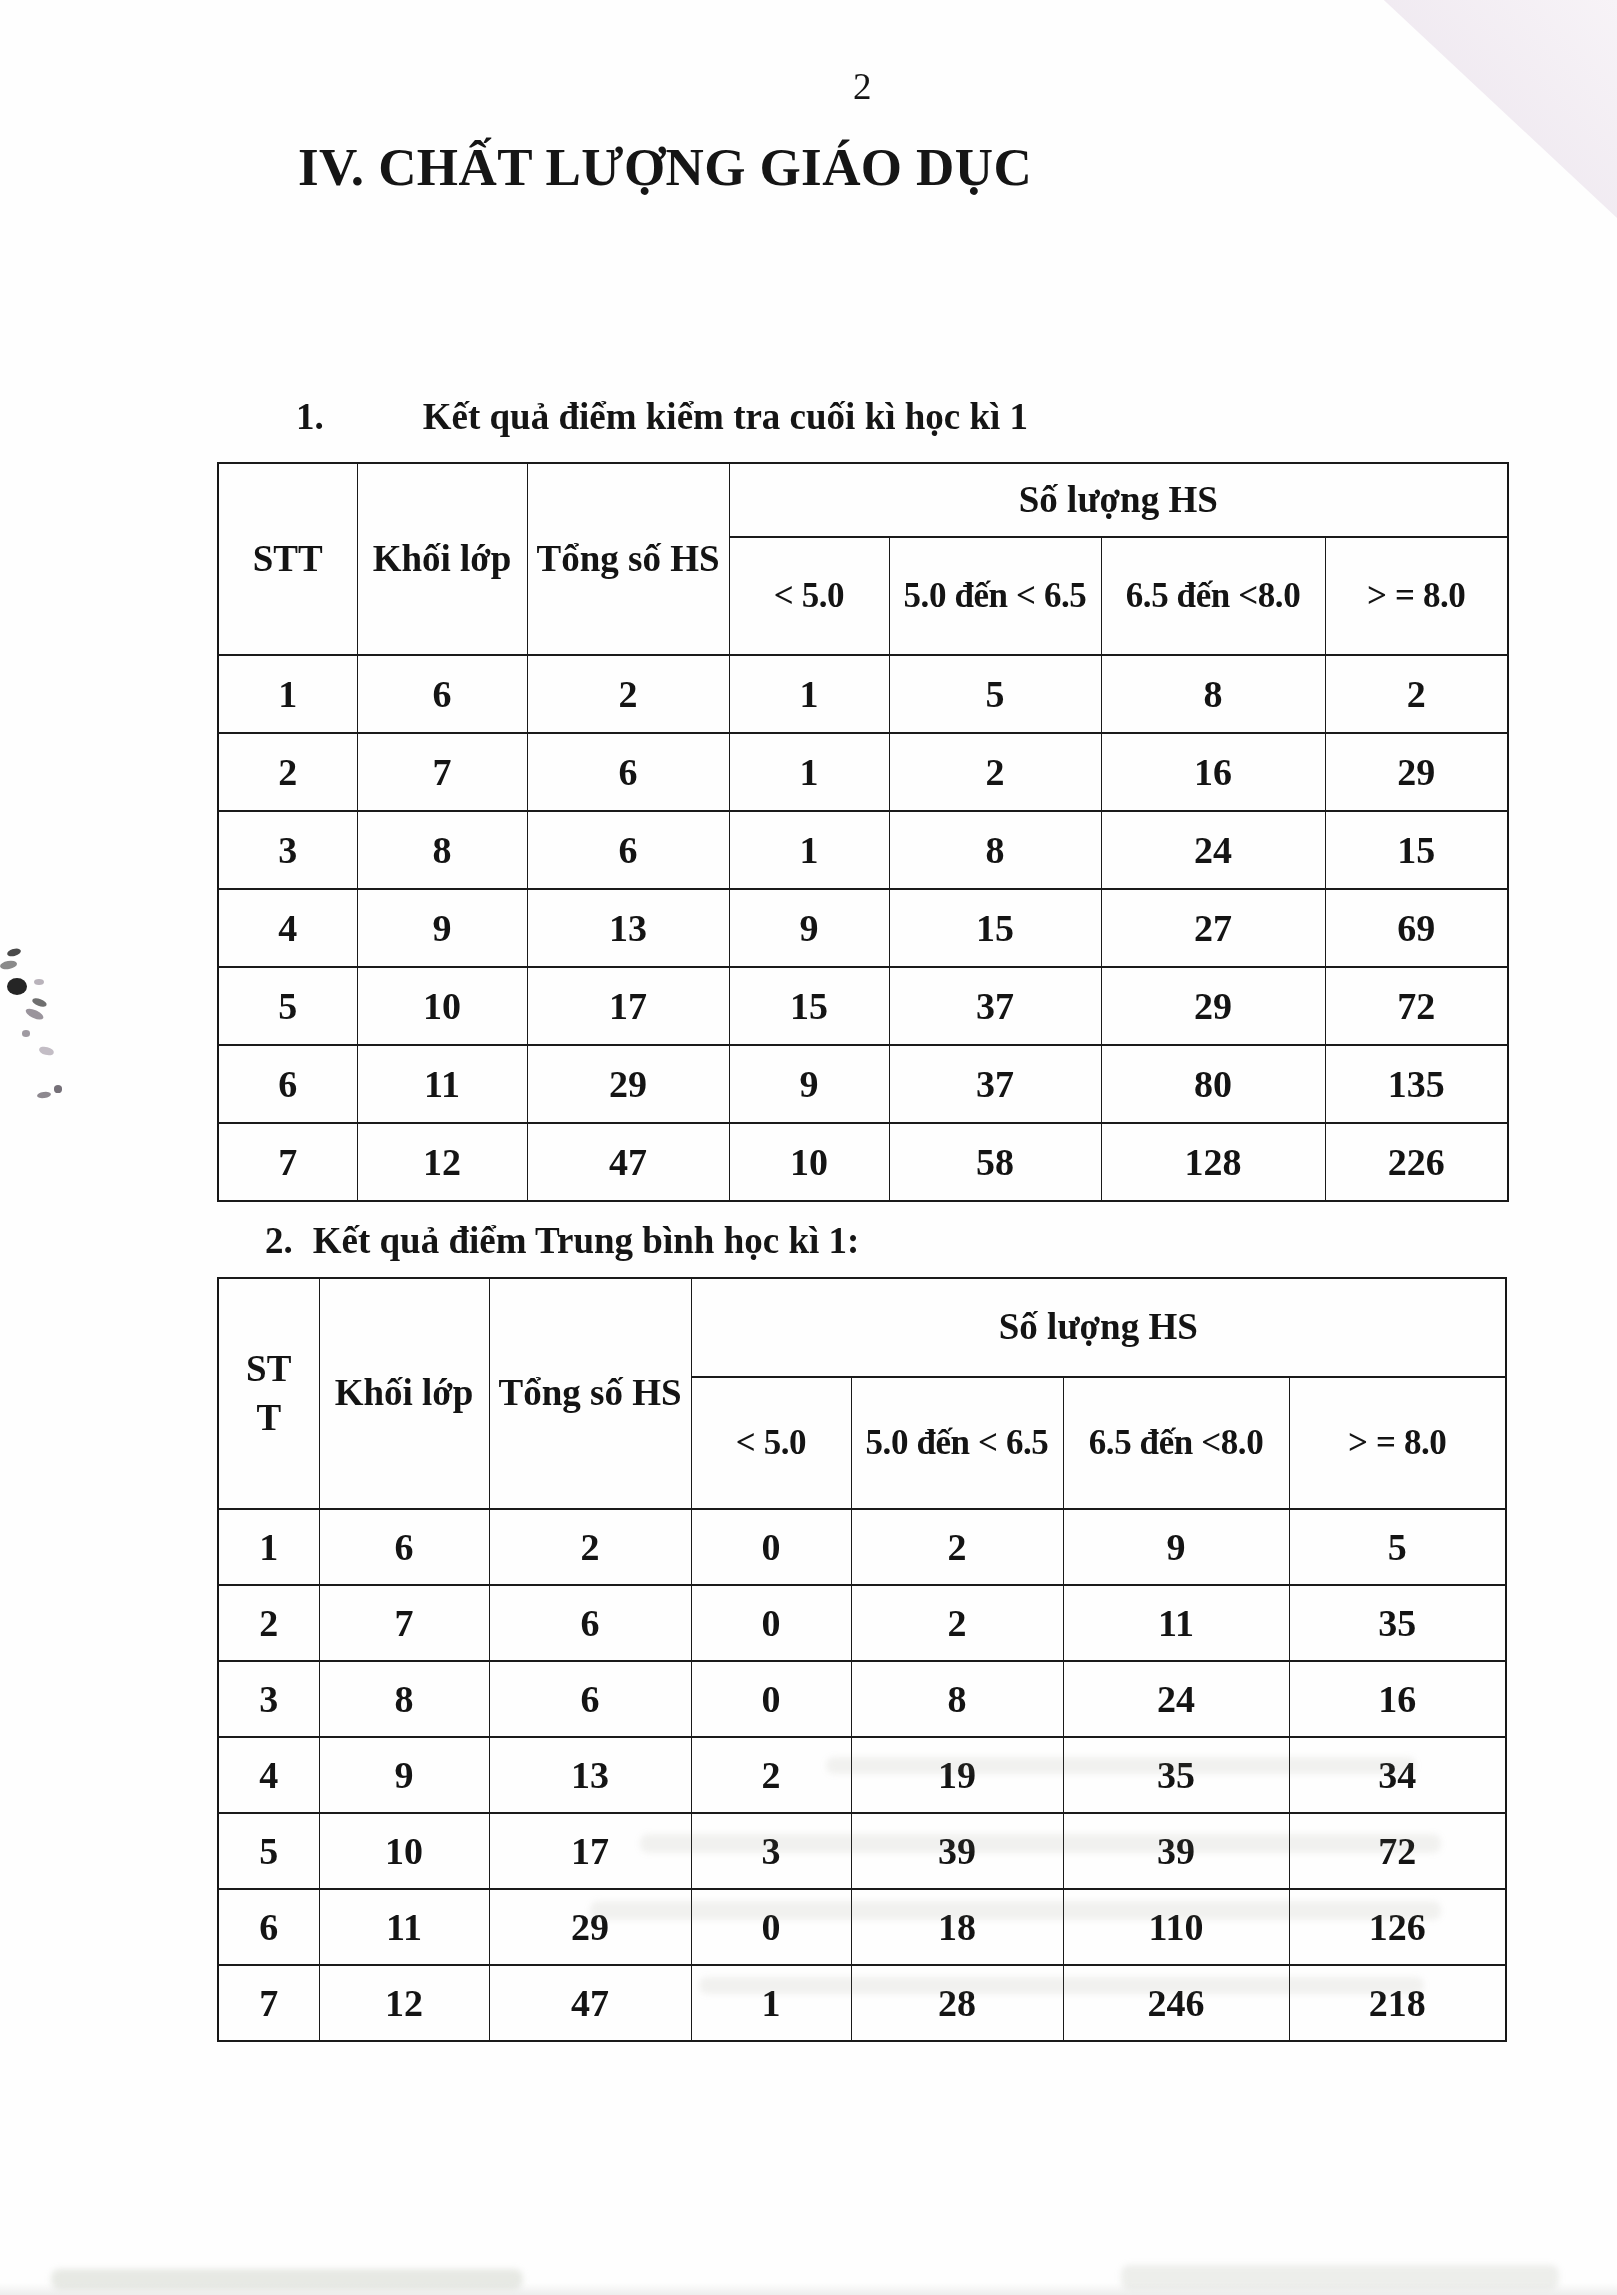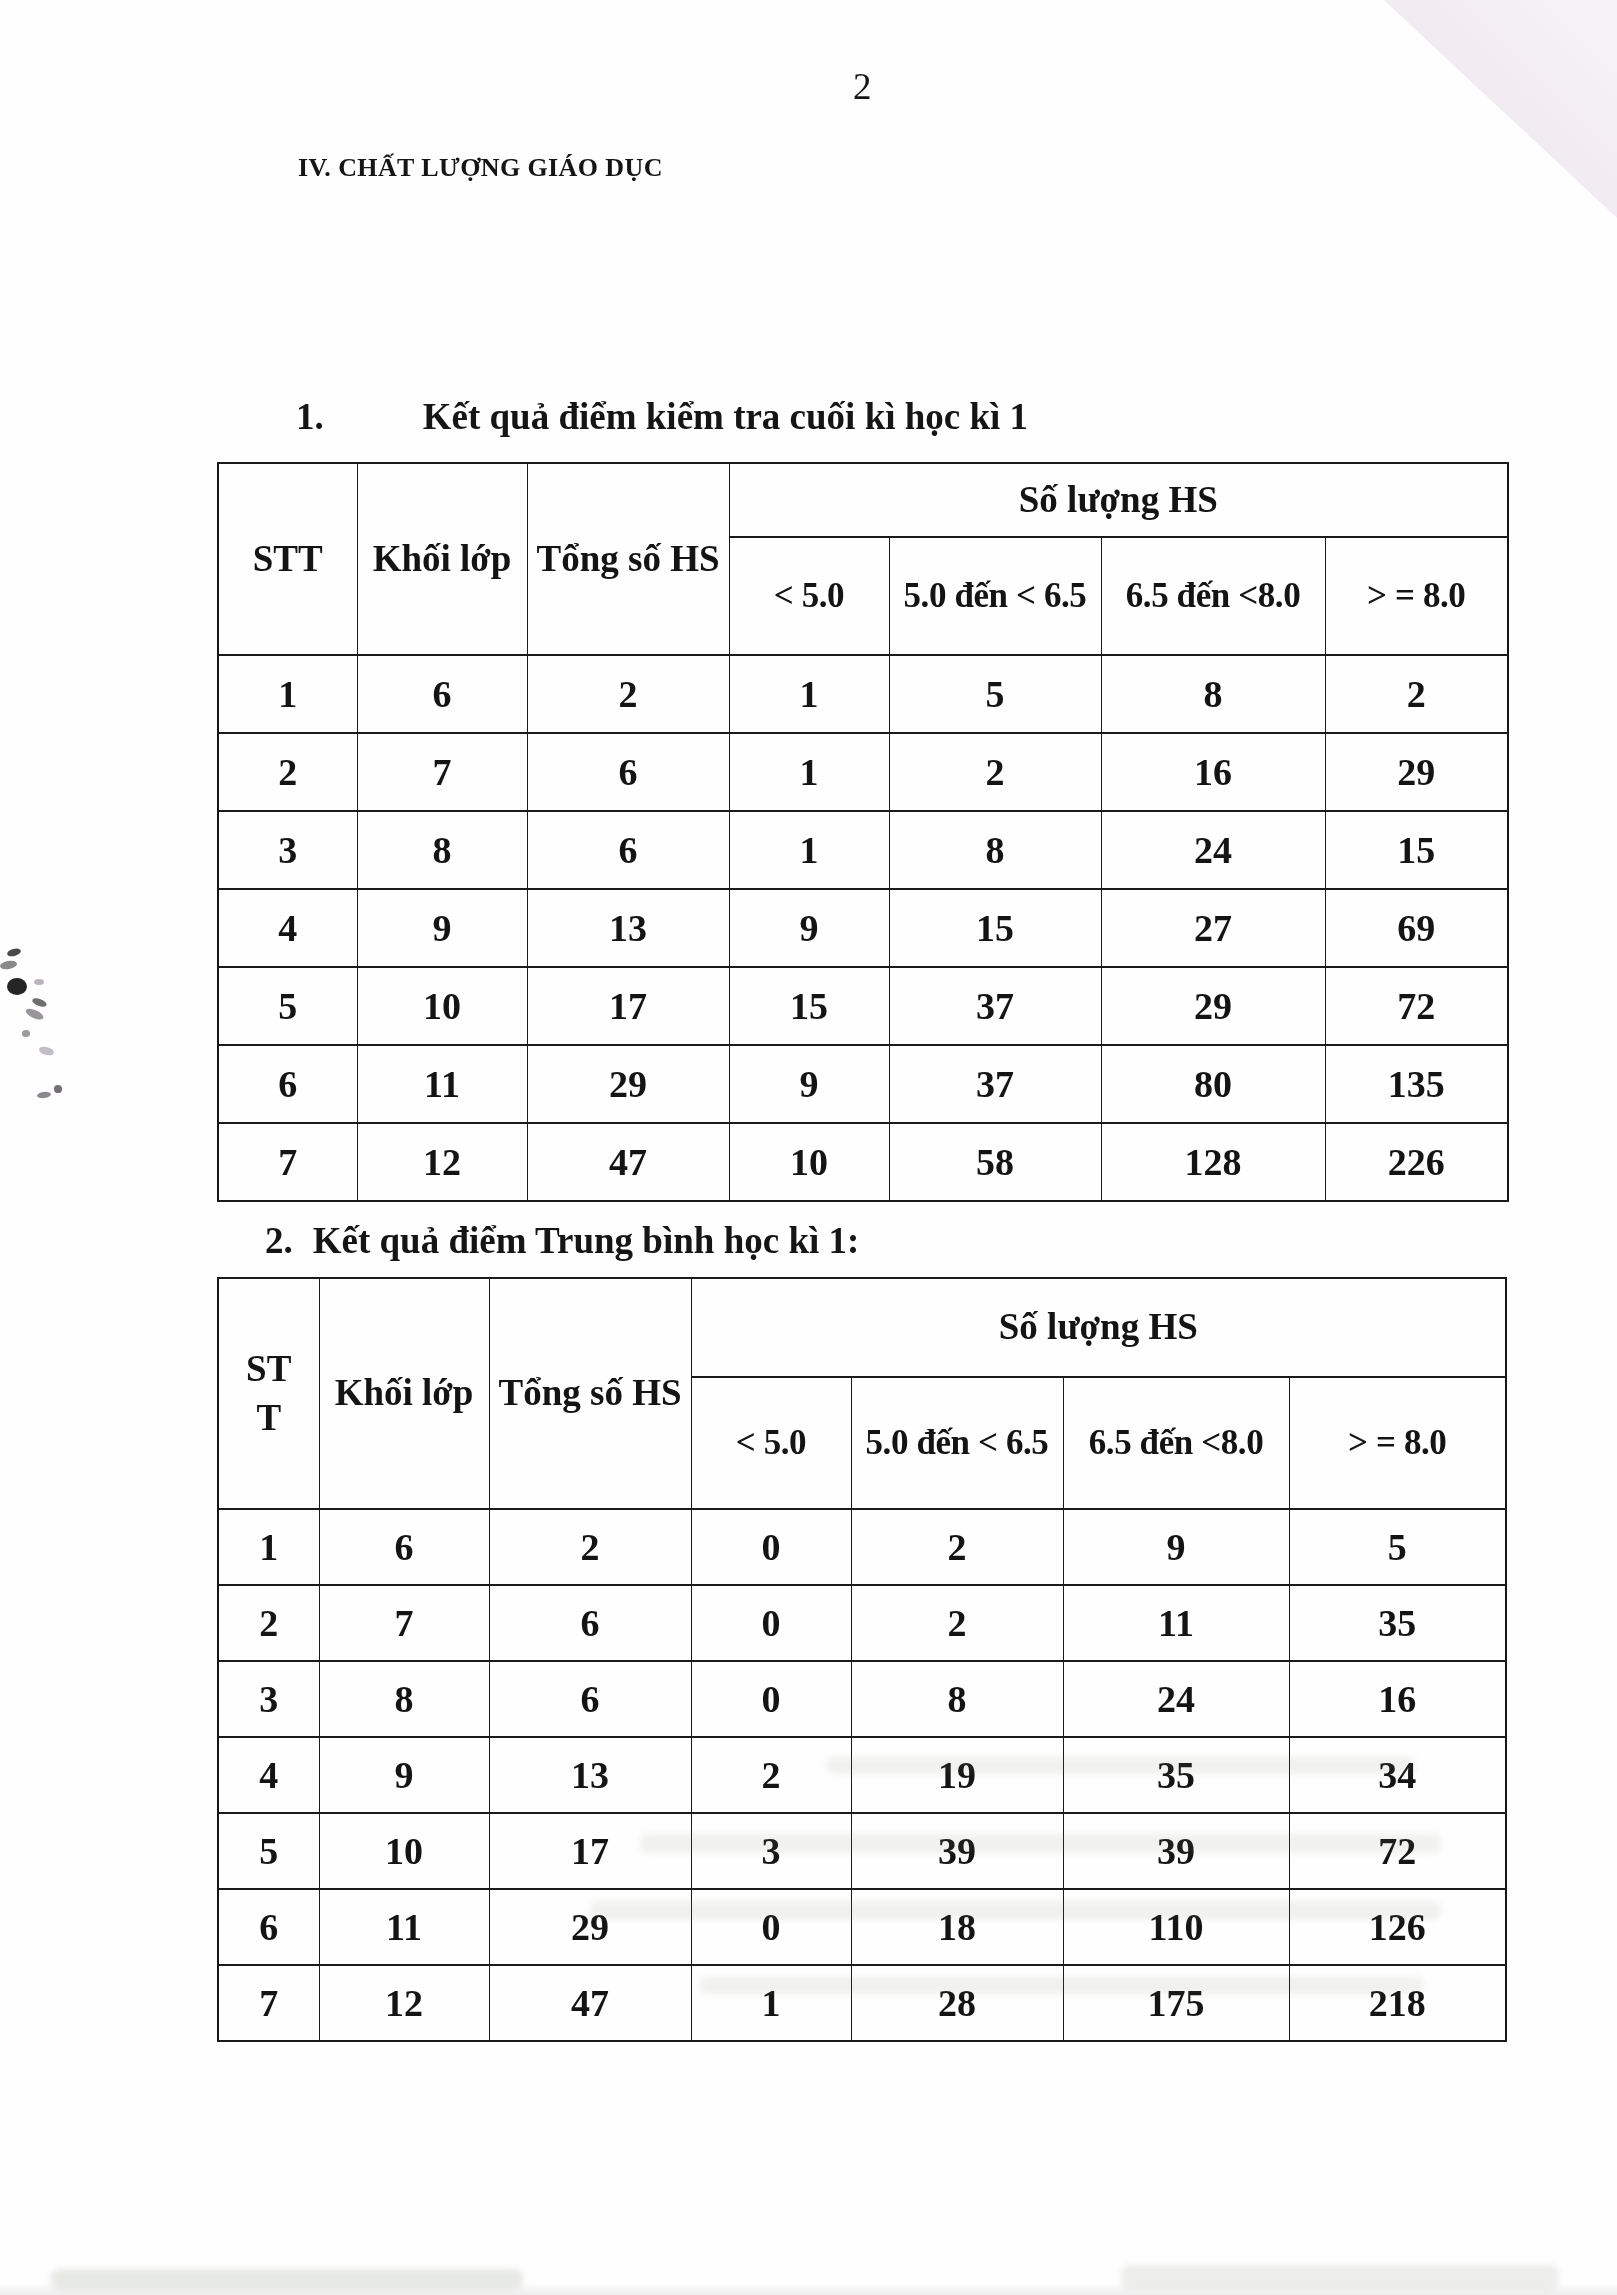--- a/index.html
+++ b/index.html
@@ -12,21 +12,21 @@
     font-family:"Liberation Serif","DejaVu Serif",serif;
     color:#151515;
   }
   
   .page-number{
     position:absolute; left:853px; top:64px;
     font-size:37px; line-height:46px;
   }
   .section-title{
     position:absolute; left:298px; top:142px;
-    font-size:26px; font-weight:bold; line-height:51px; letter-spacing:0.4px;
+    font-size:53px; font-weight:bold; line-height:51px; letter-spacing:0.4px;
   }
   .section-paragraph{
     position:absolute; left:213px; top:196px; width:1302px;
     font-size:37px; line-height:63px;
     text-align:justify; text-indent:88px;
     word-spacing:1.7px;
   }
   .tbl-heading{
     position:absolute;
     font-size:37px; font-weight:bold; line-height:56px;
@@ -281,21 +281,21 @@
           <td>18</td>
           <td>110</td>
           <td>126</td>
         </tr>
         <tr>
           <td>7</td>
           <td>12</td>
           <td>47</td>
           <td>1</td>
           <td>28</td>
-          <td>175</td>
+          <td>246</td>
           <td>218</td>
         </tr>
       </tbody>
   </table>
 
   <div class="speck s1"></div>
   <div class="speck s2"></div>
   <div class="speck s3"></div>
   <div class="speck s4"></div>
   <div class="speck s5"></div>

